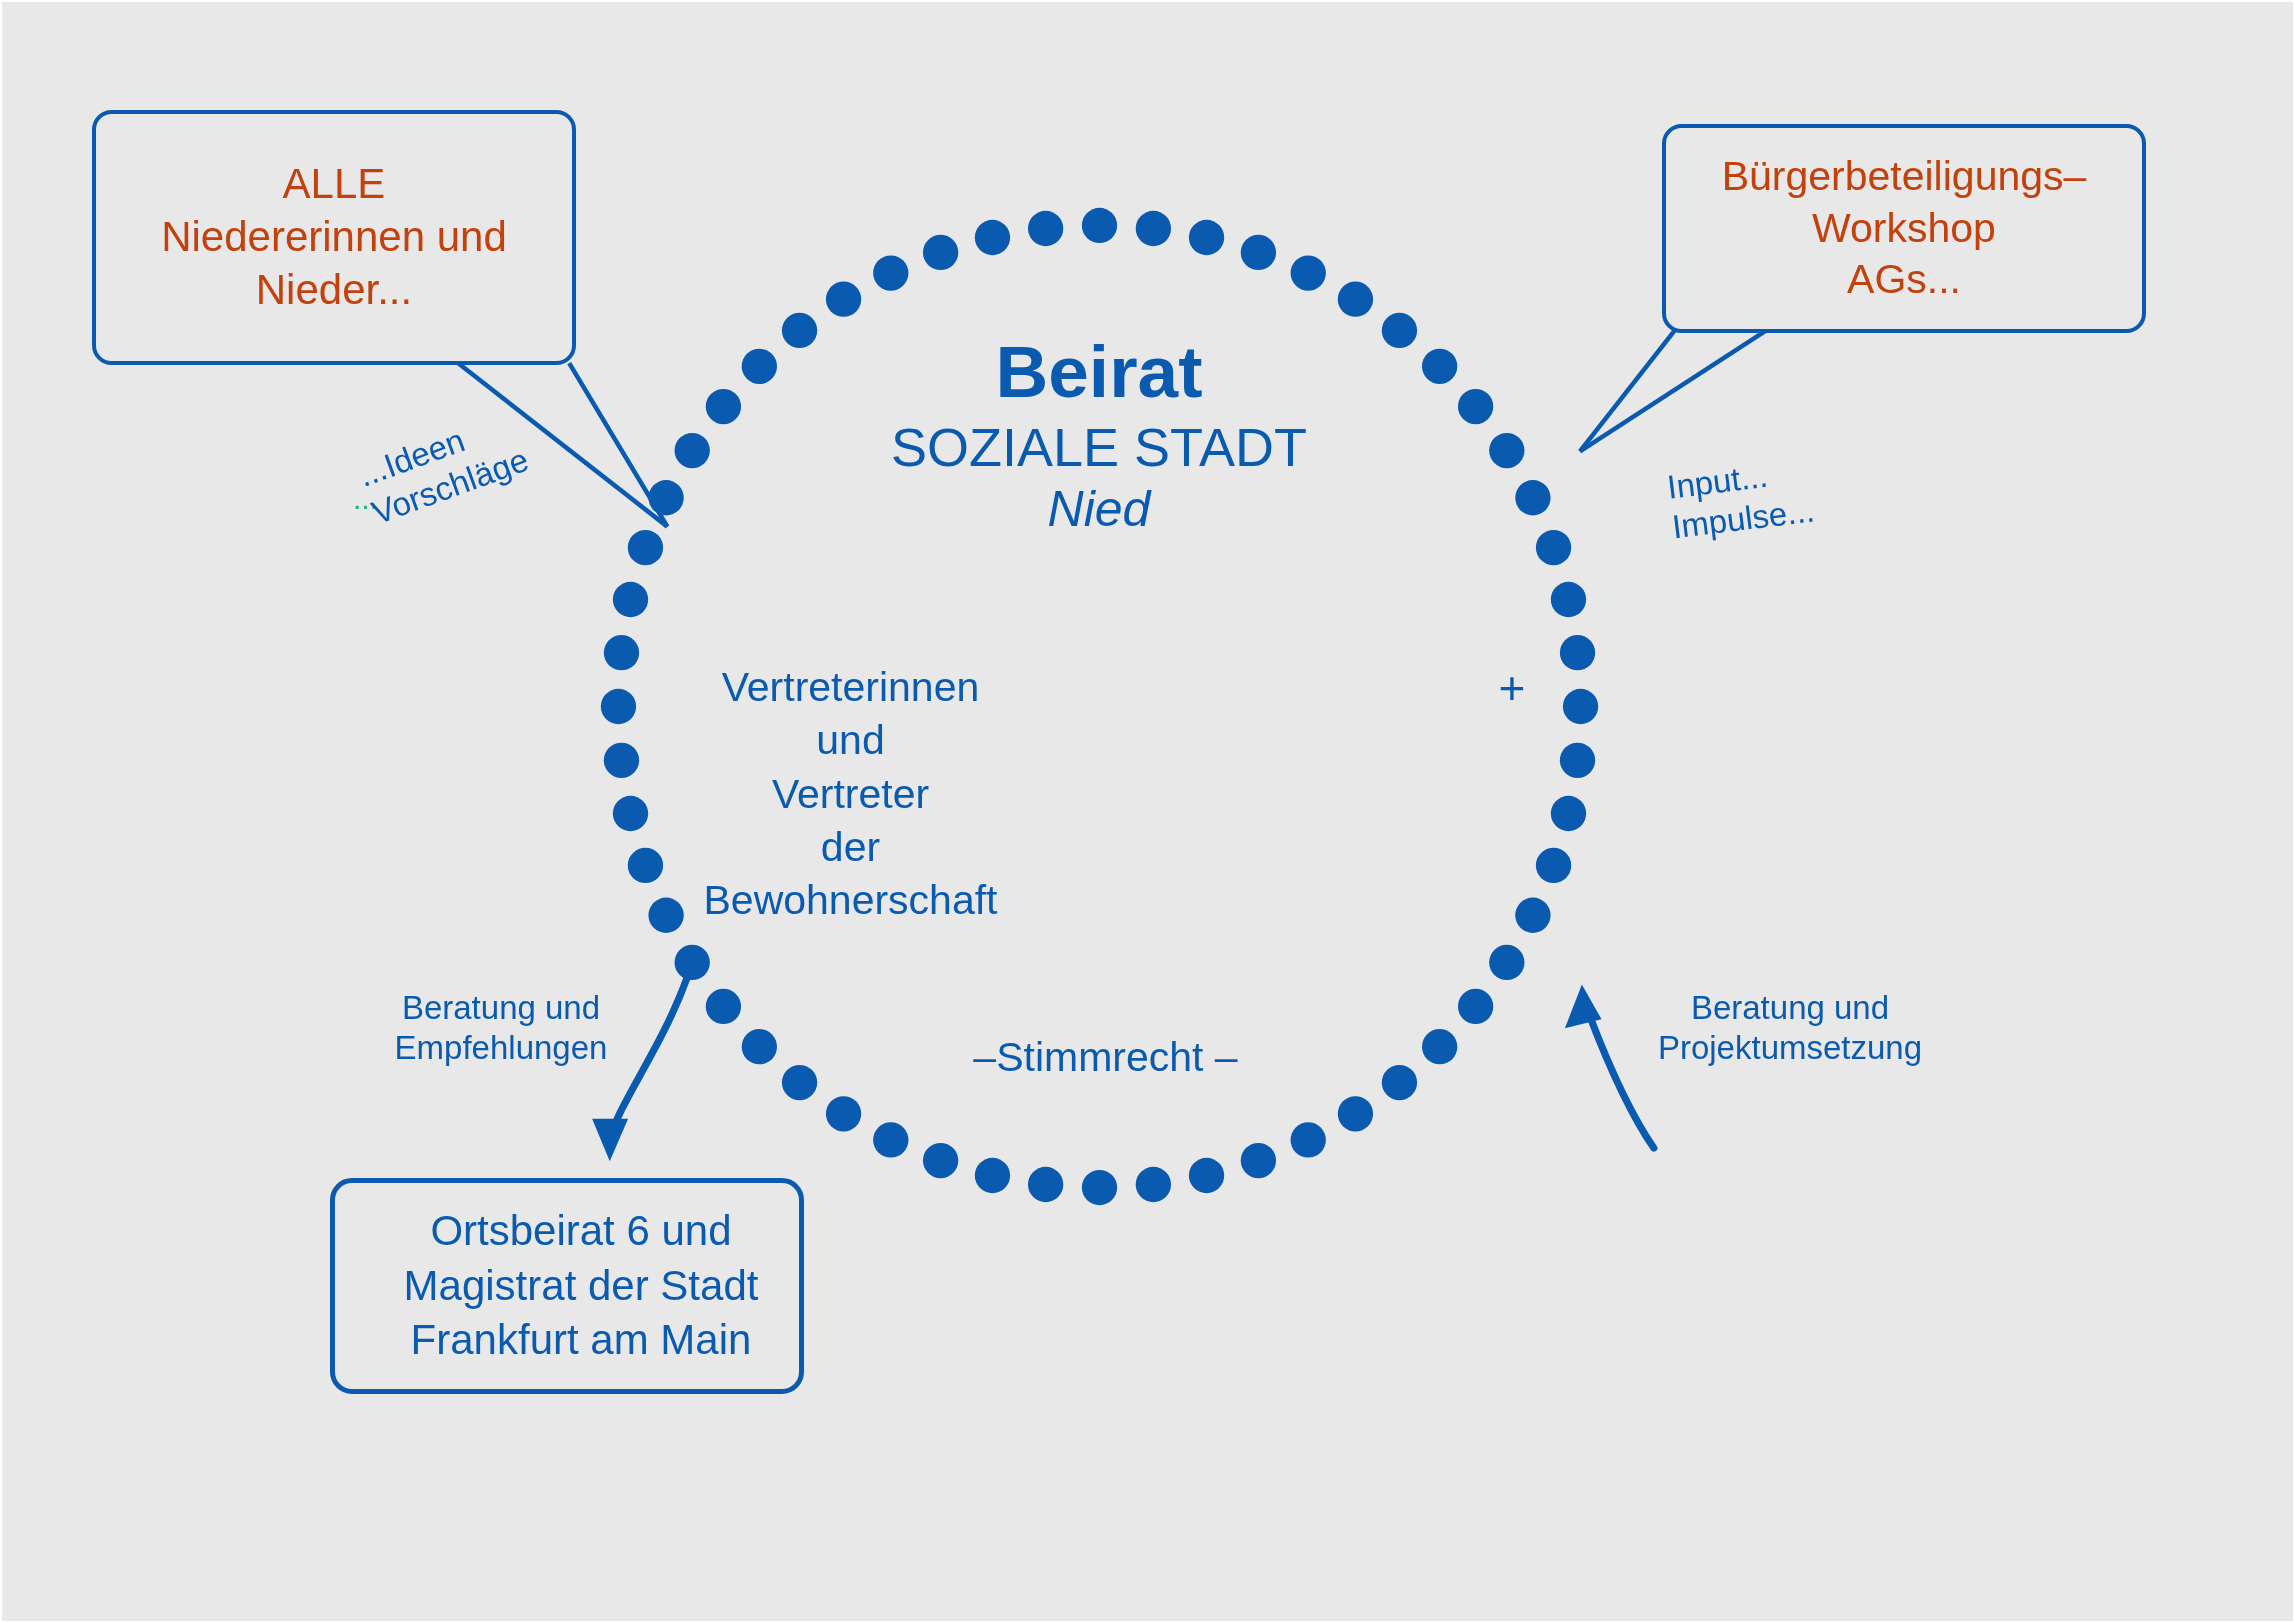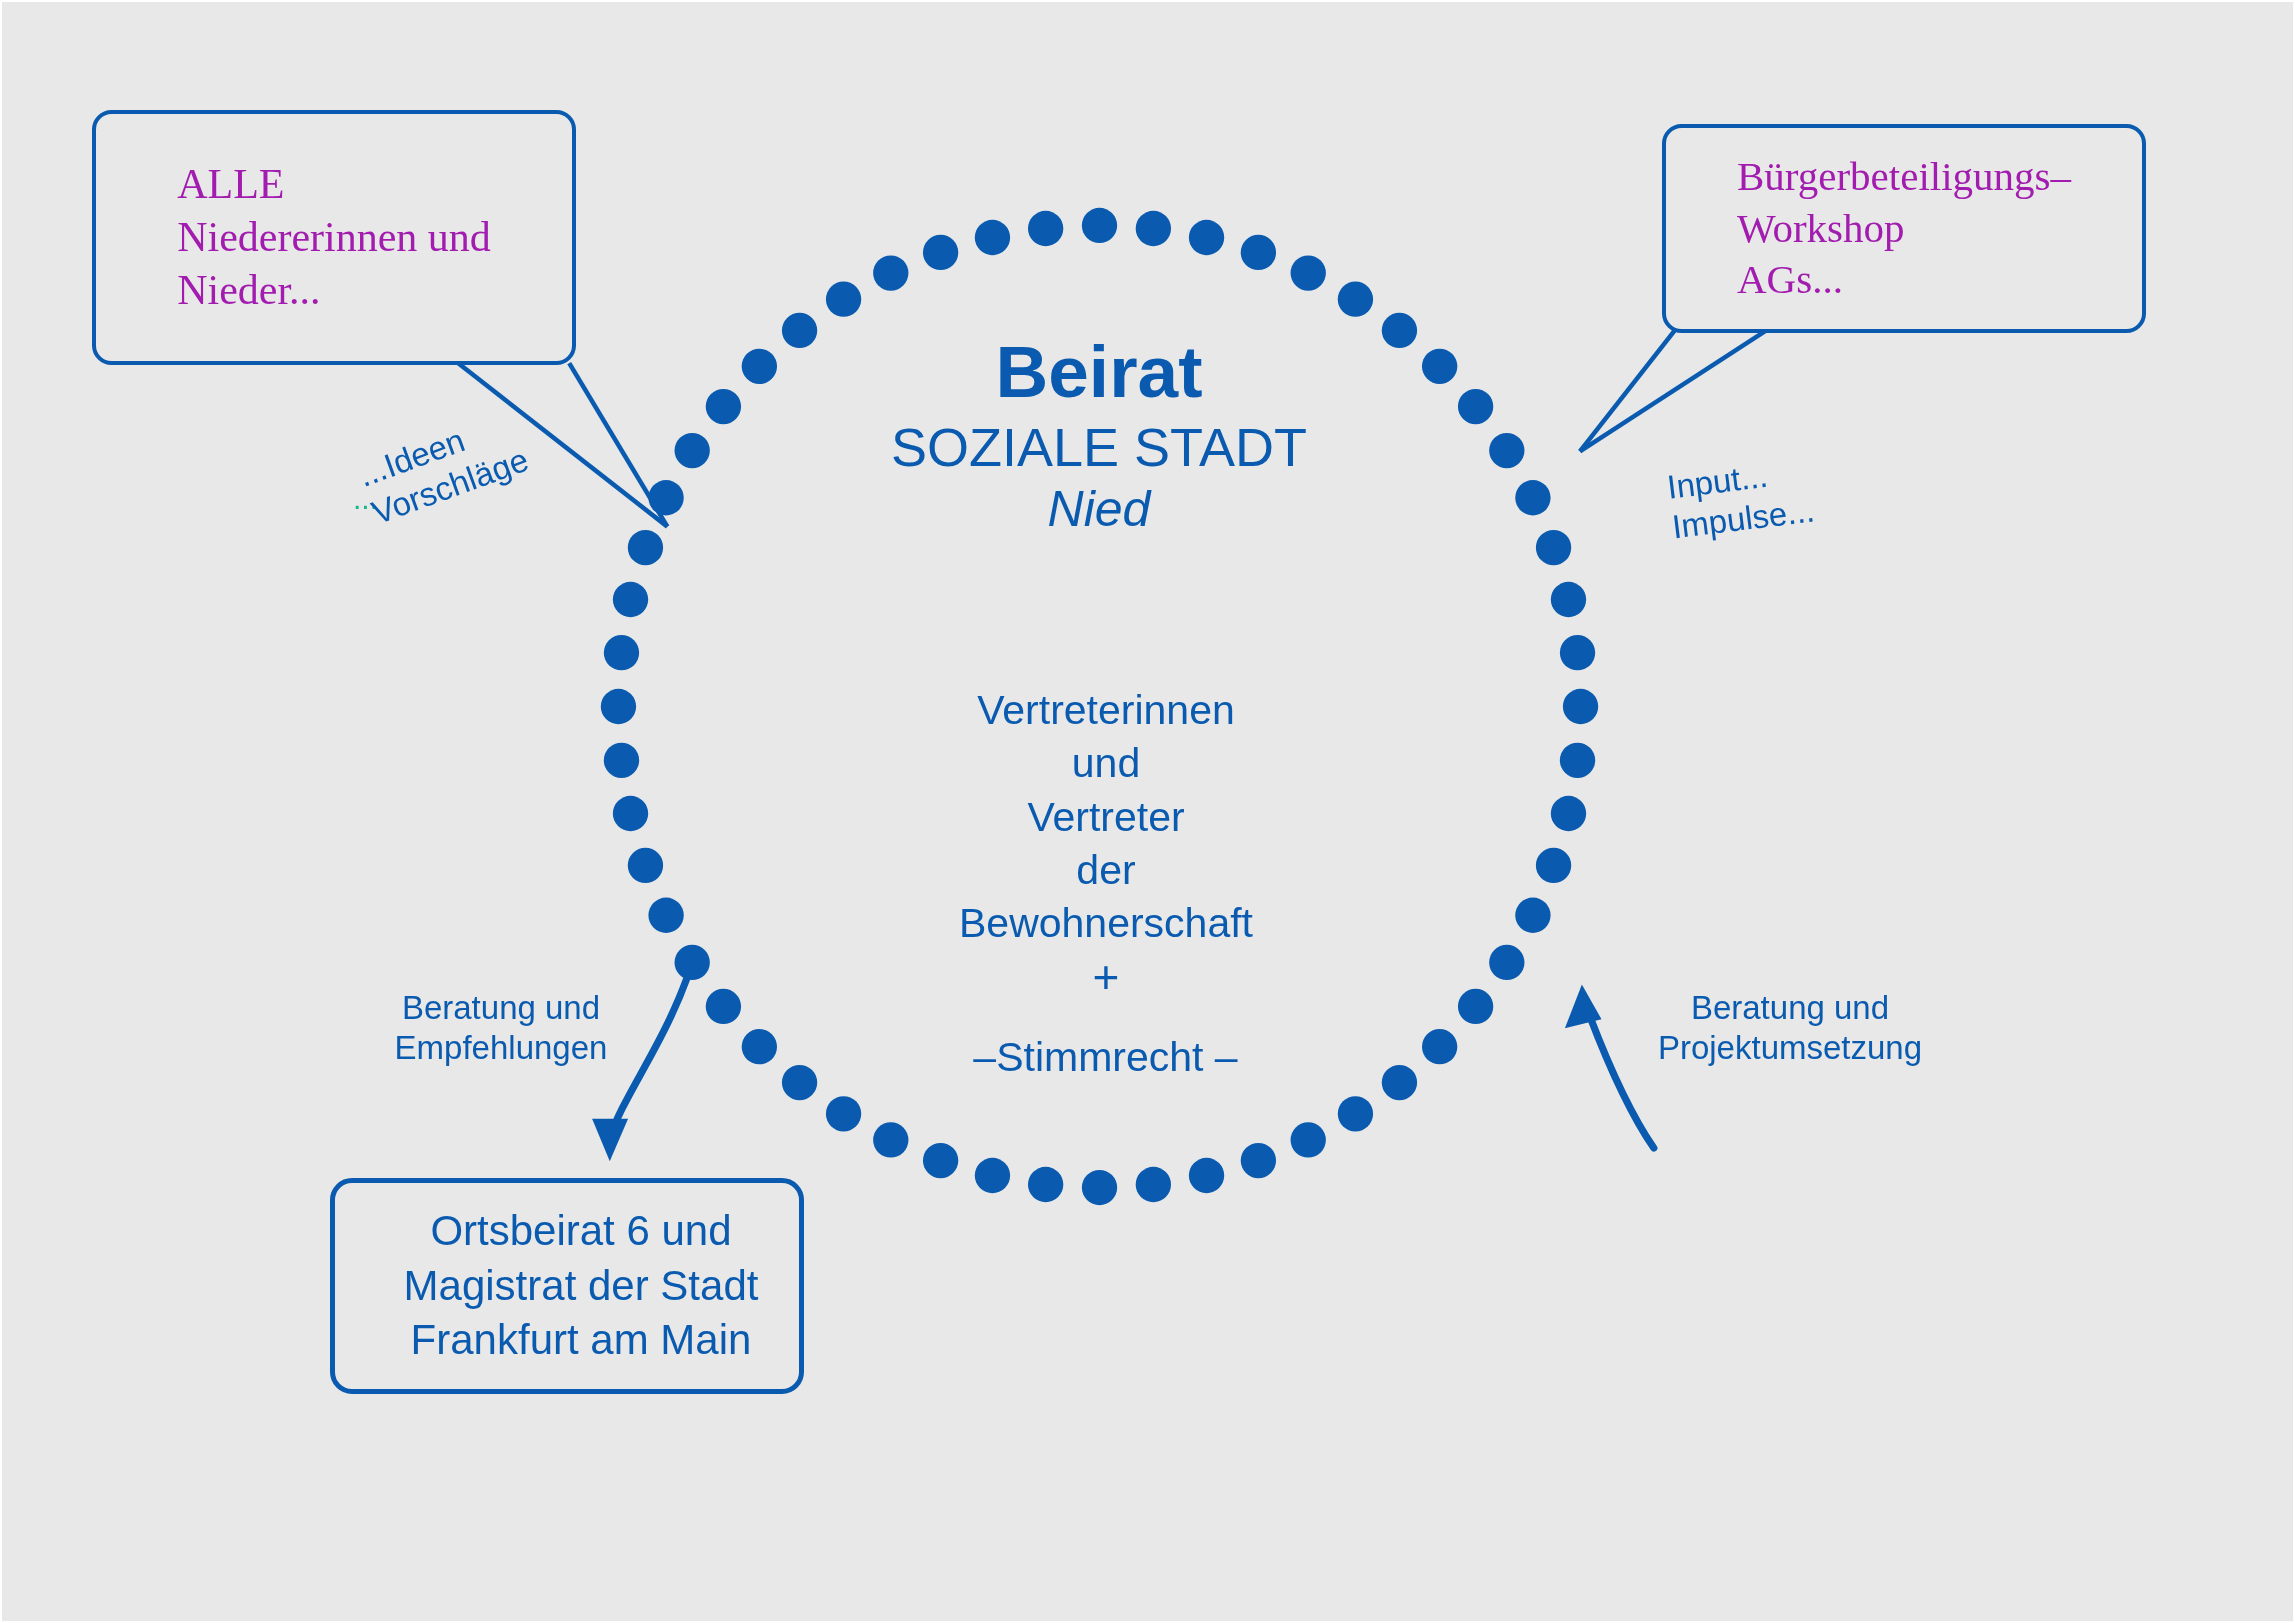--- a/index.html
+++ b/index.html
@@ -61,27 +61,26 @@
   #center-sub2 {
     font-size: 50px;
     line-height: 1.18;
     font-style: italic;
   }
 
   
   #cols {
     position: absolute;
     left: 674px;
-    top: 684px;
+    top: 661px;
     width: 864px;
     display: flex;
-    align-items: center;
+    align-items: flex-start;
     justify-content: space-between;
     color: #0a5bb0;
-    flex-direction: column;
   }
   .col {
     width: 353px;
     text-align: center;
     font-size: 41px;
     line-height: 1.30;
   }
   #plus {
     font-size: 46px;
     color: #0a5bb0;
@@ -98,27 +97,27 @@
     font-size: 41px;
     color: #0a5bb0;
   }
 
   
   .bubble {
     position: absolute;
     border: 4.6px solid #0a5bb0;
     border-radius: 17px;
     background: #e8e8e8;
-    color: #a21caf;
+    color: #c2410c;
     box-sizing: border-box;
     display: flex;
     align-items: center;
     justify-content: center;
+    text-align: center;
     line-height: 1.26;
-    font-family: Liberation Serif, serif;
   }
   #bubble-top-left {
     left: 92px;
     top: 110px;
     width: 484px;
     height: 255px;
     font-size: 42px;
     border-radius: 19.6px;
   }
   #bubble-top-right {

